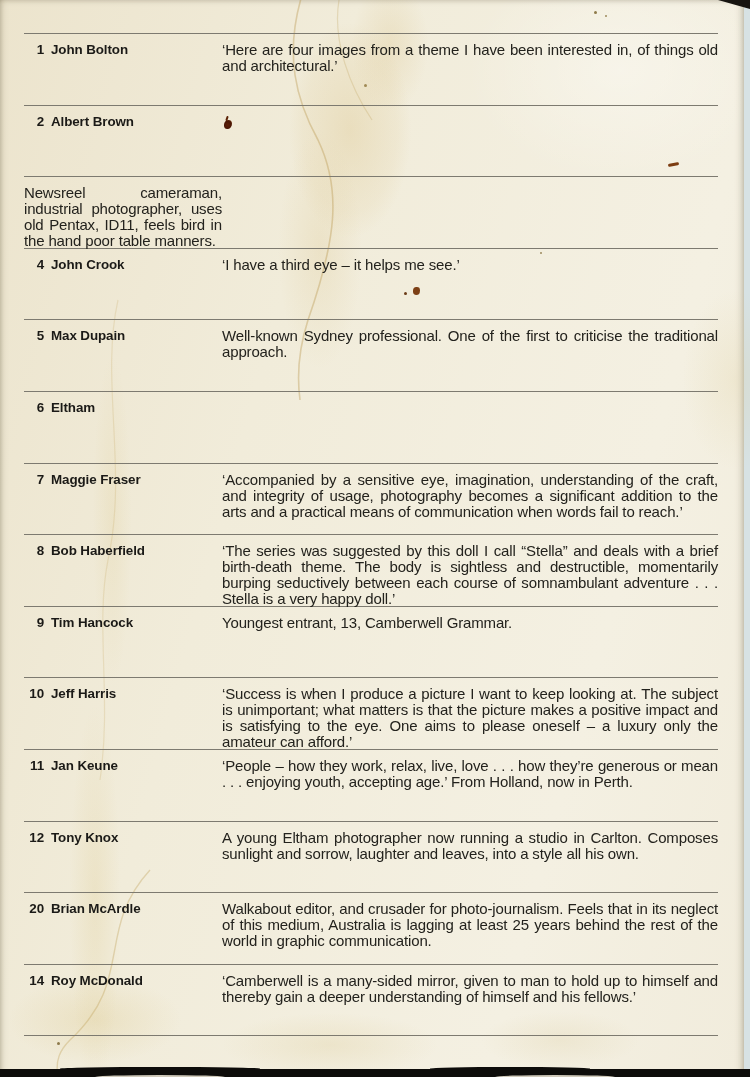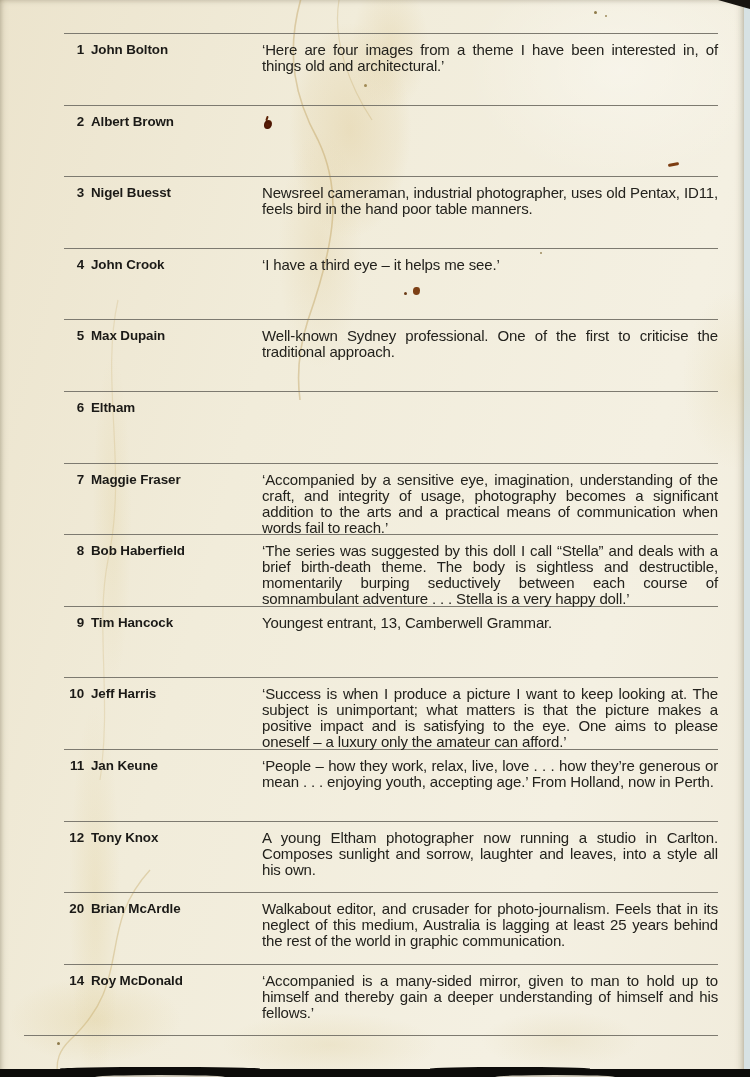--- a/index.html
+++ b/index.html
@@ -36,21 +36,20 @@
   
   .list{
     position:absolute;left:24px;top:33px;width:694px;
     border-bottom:1px solid #7d7a70;
   }
   .row{
     box-sizing:border-box;height:71.6px;
     border-top:1px solid #7d7a70;
     display:grid;grid-template-columns:198px 1fr;
     overflow:visible;
-    margin-left:40px;
   }
   .id{padding-top:8px;white-space:nowrap;color:#1b1a17;font-weight:bold;font-size:13.4px;letter-spacing:-0.1px;}
   .num{display:inline-block;width:20px;text-align:right;}
   .name{margin-left:7px;}
   .desc{
     padding-top:8px;font-size:15px;line-height:16px;color:#23221d;
     text-align:justify;letter-spacing:-0.15px;hyphens:manual;
   }
   
   .ink-blob{
@@ -112,21 +111,20 @@
       <div class="id"><span class="num">1</span><span class="name">John Bolton</span></div>
       <div class="desc"><span>‘Here are four images from a theme I have been interested in, of things old and architectural.’</span></div>
     </div>
 
     <div class="row">
       <div class="id"><span class="num">2</span><span class="name">Albert Brown</span></div>
       <div class="desc"><span class="ink-blob"></span></div>
     </div>
 
     <div class="row">
-      <div class="id"><span class="num">3</span><span class="name">Nigel Buesst</span></div>
       <div class="desc"><span>Newsreel cameraman, industrial photographer, uses old Pentax, ID11, feels bird in the hand poor table manners.</span></div>
     </div>
 
     <div class="row">
       <div class="id"><span class="num">4</span><span class="name">John Crook</span></div>
       <div class="desc"><span>‘I have a third eye – it helps me see.’</span></div>
     </div>
 
     <div class="row">
       <div class="id"><span class="num">5</span><span class="name">Max Dupain</span></div>
@@ -168,21 +166,21 @@
       <div class="desc"><span>A young Eltham photographer now running a studio in Carlton. Composes sunlight and sorrow, laughter and leaves, into a style all his own.</span></div>
     </div>
 
     <div class="row">
       <div class="id"><span class="num">20</span><span class="name">Brian McArdle</span></div>
       <div class="desc"><span>Walkabout editor, and crusader for photo-journalism. Feels that in its neglect of this medium, Australia is lagging at least 25 years behind the rest of the world in graphic communication.</span></div>
     </div>
 
     <div class="row">
       <div class="id"><span class="num">14</span><span class="name">Roy McDonald</span></div>
-      <div class="desc"><span>‘Accompanied is a many-sided mirror, given to man to hold up to himself and thereby gain a deeper understanding of himself and his fellows.’</span></div>
+      <div class="desc"><span>‘Camberwell is a many-sided mirror, given to man to hold up to himself and thereby gain a deeper understanding of himself and his fellows.’</span></div>
     </div>
 
   </div>
 
   <i class="speck s1"></i>
   <i class="speck s1b"></i>
   <i class="speck s2"></i>
   <i class="speck s3"></i>
   <i class="speck s4"></i>
   <i class="speck s4b"></i>

